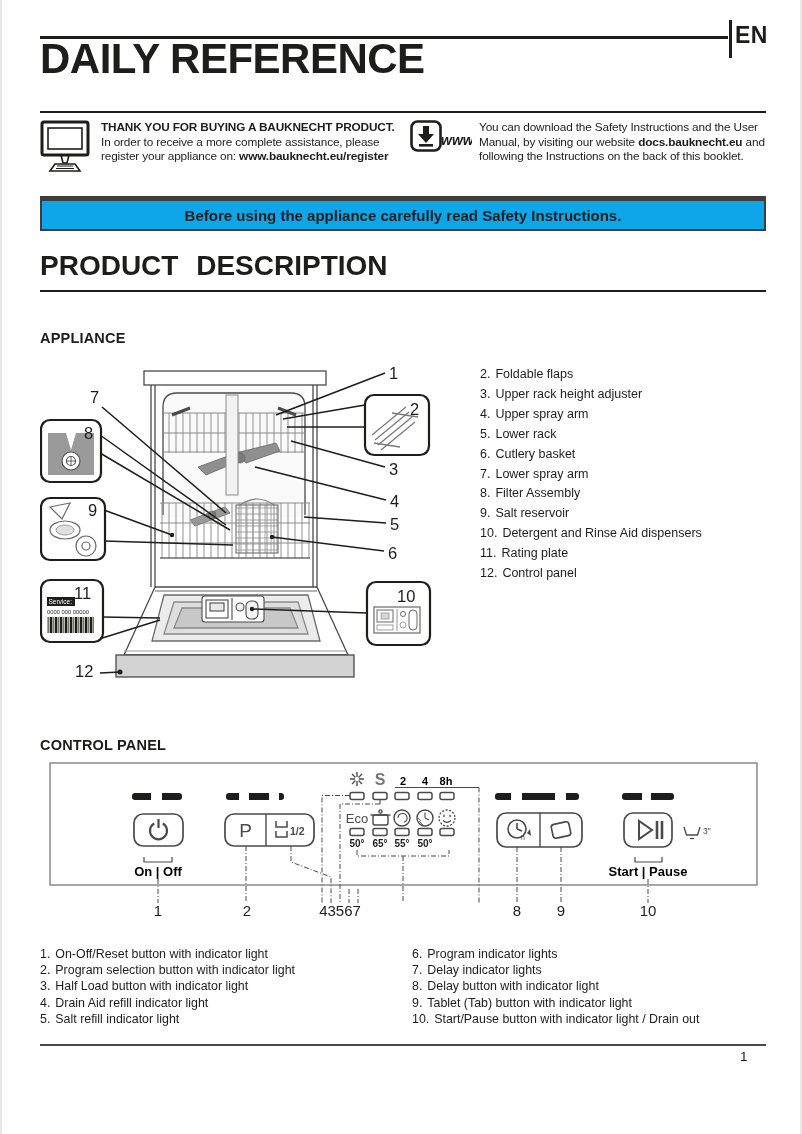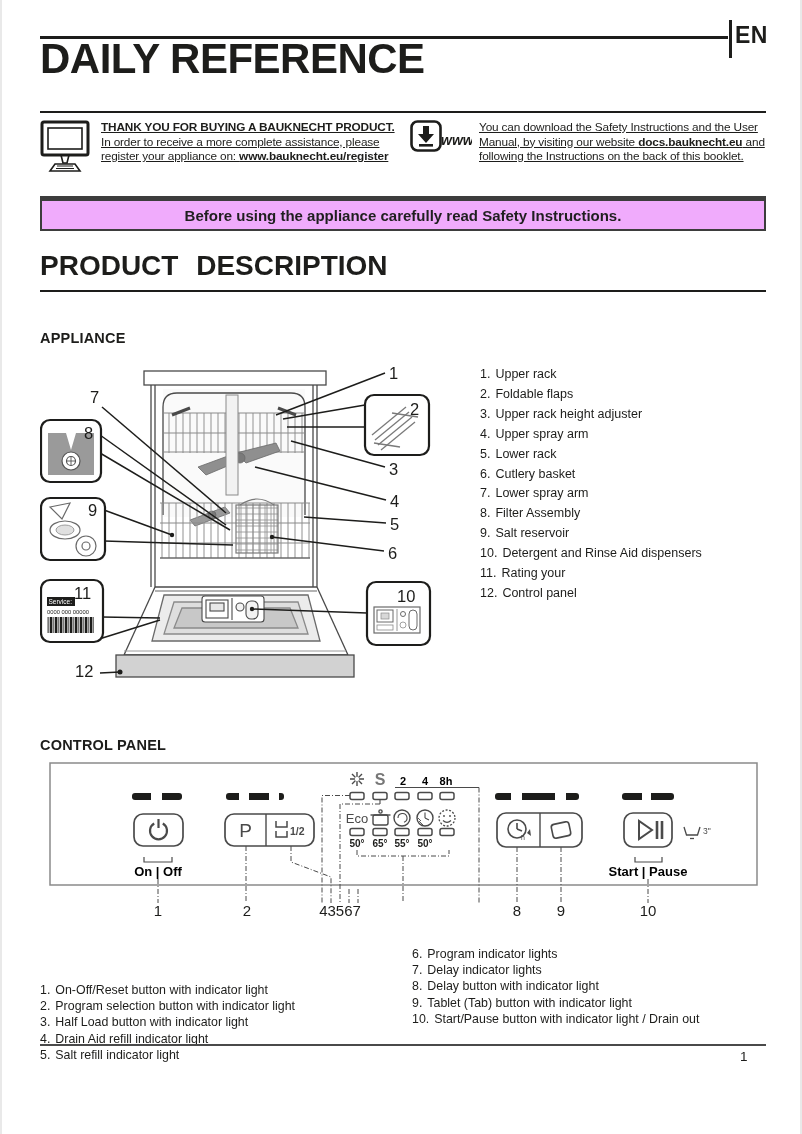--- a/index.html
+++ b/index.html
@@ -10,41 +10,41 @@
   .topline{left:38px;top:36px;width:688px;height:3px;background:#1d1d1b;}
   .lang-bar{left:727px;top:20px;width:3px;height:38px;background:#1d1d1b;}
   .lang{left:733px;top:22px;font-size:23px;font-weight:bold;letter-spacing:.5px;}
   .title{left:38px;top:42px;line-height:33px;font-size:42px;letter-spacing:-.5px;}
   .title .t1{font-weight:bold;}
   .title .t2{font-weight:normal;}
   .rule2{left:38px;top:111px;width:726px;height:2px;background:#1d1d1b;}
   
   .intro-left{left:38px;top:120px;width:360px;display:flex;gap:9px;}
   .intro-right{left:408px;top:120px;width:356px;display:flex;gap:7px;}
-  .intro-text{font-size:11.8px;line-height:14.6px;letter-spacing:-.15px;text-decoration:underline;}
+  .intro-text{font-size:11.8px;line-height:14.6px;letter-spacing:-.15px;}
   .intro-text b{font-weight:bold;}
   
-  .banner{left:38px;top:196px;width:726px;height:35px;background:#f0abfc;
+  .banner{left:38px;top:196px;width:726px;height:35px;background:#0ea5e9;
           border:2px solid #3d3d3d;border-top-width:5px;box-sizing:border-box;
           display:flex;align-items:center;justify-content:center;}
   .banner span{font-size:15px;font-weight:bold;color:#1f1f1f;}
   
   .h-product{left:38px;top:250px;font-size:28px;font-weight:bold;letter-spacing:0;word-spacing:10px;}
   .rule3{left:38px;top:290px;width:726px;height:2px;background:#1d1d1b;}
   .h-sub{font-size:14.5px;font-weight:bold;letter-spacing:.2px;}
   
   .fig-appliance{left:38px;top:355px;width:726px;height:345px;}
   .appliance-list{position:absolute;left:440px;top:10px;width:286px;font-size:12.5px;line-height:19.9px;}
   .appliance-list .row{white-space:nowrap;}
   .lnum{margin-right:5px;}
   
   .fig-panel{left:38px;top:757px;width:726px;height:163px;}
   
   .legend{left:38px;top:946px;width:726px;display:flex;font-size:12.4px;line-height:16.2px;}
-  .legend .col-l{width:372px;margin-top:36px;}
+  .legend .col-l{width:372px;}
   .legend .col-r{width:354px;}
   
   .rule4{left:38px;top:1044px;width:726px;height:2px;background:#4a4a4a;}
   .pagenum{left:738px;top:1049px;font-size:13.5px;}
   .logo{left:306px;top:1056px;}
   svg text{font-family:"Liberation Sans",sans-serif;}
 </style>
 </head>
 <body>
 
@@ -263,31 +263,30 @@
         <text x="44" y="84">8</text>
         <text x="48" y="161">9</text>
         <text x="357" y="247">10</text>
         <text x="34" y="244">11</text>
         <text x="35" y="322">12</text>
       </g>
     </svg>
 
     
     <div class="appliance-list">
-      <div class="row"><span class="lnum">1.</span><span>Upper rack</span></div>
       <div class="row"><span class="lnum">2.</span><span>Foldable flaps</span></div>
       <div class="row"><span class="lnum">3.</span><span>Upper rack height adjuster</span></div>
       <div class="row"><span class="lnum">4.</span><span>Upper spray arm</span></div>
       <div class="row"><span class="lnum">5.</span><span>Lower rack</span></div>
       <div class="row"><span class="lnum">6.</span><span>Cutlery basket</span></div>
       <div class="row"><span class="lnum">7.</span><span>Lower spray arm</span></div>
       <div class="row"><span class="lnum">8.</span><span>Filter Assembly</span></div>
       <div class="row"><span class="lnum">9.</span><span>Salt reservoir</span></div>
       <div class="row"><span class="lnum">10.</span><span>Detergent and Rinse Aid dispensers</span></div>
-      <div class="row"><span class="lnum">11.</span><span>Rating your</span></div>
+      <div class="row"><span class="lnum">11.</span><span>Rating plate</span></div>
       <div class="row"><span class="lnum">12.</span><span>Control panel</span></div>
     </div>
   </div>
 
   <div class="abs h-sub" style="left:38px;top:737px;">CONTROL PANEL</div>
 
   <div class="abs fig-panel">
     <svg width="726" height="163" viewBox="0 0 726 163">
       <rect x="10" y="6" width="707" height="122" fill="#ffffff" stroke="#8a8a8a" stroke-width="1.5"></rect>
 

